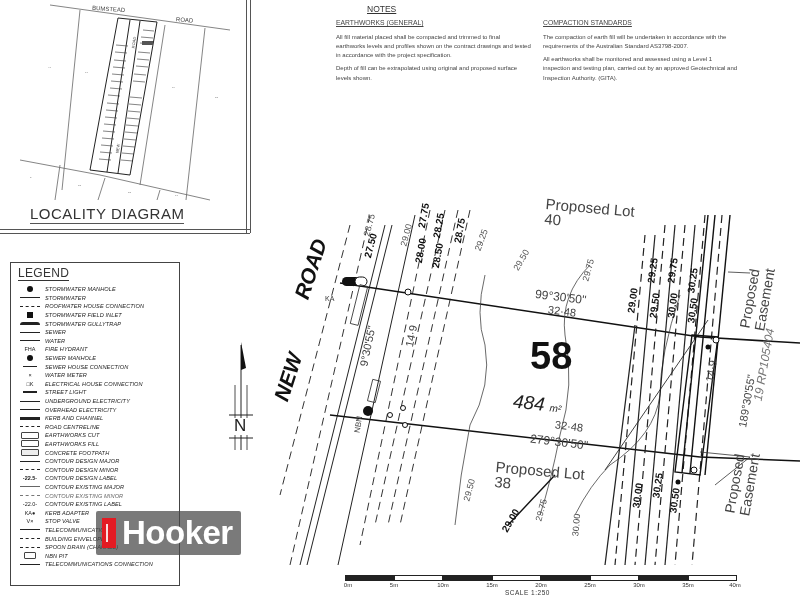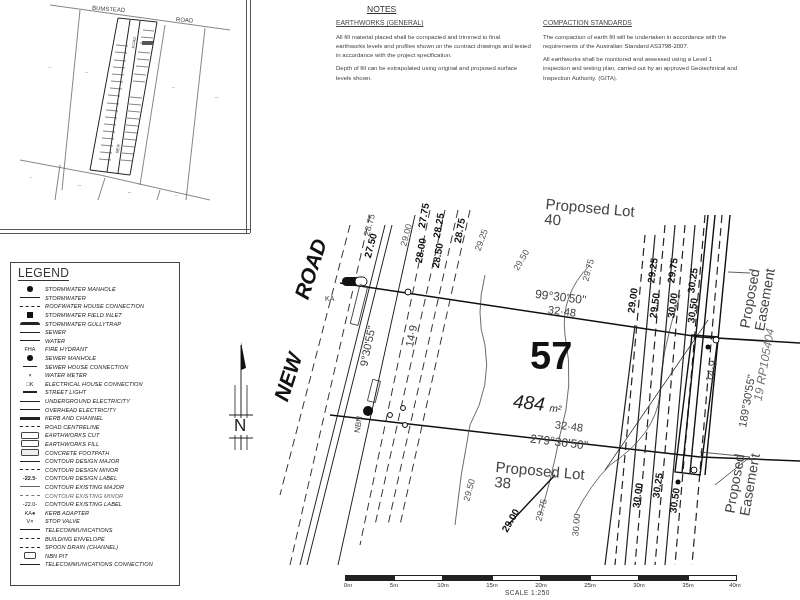--- a/index.html
+++ b/index.html
@@ -118,20 +118,21 @@
       <text x="30" y="178">2</text>
       <text x="78" y="186">52</text>
       <text x="128" y="193">22</text>
       <text x="175" y="196">17</text>
     </g>
   </svg>
   <span class="road-label" style="left:92px;top:6px;transform:rotate(4deg)">BUMSTEAD</span>
   <span class="road-label" style="left:176px;top:17px;transform:rotate(5deg)">ROAD</span>
   <span class="road-label" style="left:128px;top:40px;transform:rotate(-82deg);font-size:4px">ROAD</span>
   <span class="road-label" style="left:113px;top:146px;transform:rotate(-82deg);font-size:4px">NEW</span>
+  <div id="locality-title">LOCALITY DIAGRAM</div>
   <div class="frame-r"></div>
   <div class="frame-b"></div>
 </div>
 
 <div id="notes" class="abs">
   <h3>NOTES</h3>
   <div class="notes-col1">
     <h4>EARTHWORKS (GENERAL)</h4>
     <p>All fill material placed shall be compacted and trimmed to final earthworks levels and profiles shown on the contract drawings and tested in accordance with the project specification.</p>
     <p>Depth of fill can be extrapolated using original and proposed surface levels shown.</p>
@@ -416,21 +417,21 @@
     <circle cx="175" cy="230" r="2.5" fill="#fff" stroke="#111" stroke-width="1"></circle>
     <rect x="125" y="90" width="8" height="40" fill="none" stroke="#333" stroke-width="0.8" transform="rotate(14 129 110)"></rect>
     <rect x="140" y="185" width="8" height="22" fill="none" stroke="#333" stroke-width="0.8" transform="rotate(14 144 196)"></rect>
 
     <line x1="278" y1="330" x2="325" y2="280" stroke="#111" stroke-width="1.4"></line>
   </svg>
 
   <span class="abs" style="left:50px;top:62px;font-size:21px;font-weight:bold;font-style:italic;transform:rotate(-72deg);color:#111">ROAD</span>
   <span class="abs" style="left:34px;top:170px;font-size:21px;font-weight:bold;font-style:italic;transform:rotate(-72deg);color:#111">NEW</span>
 
-  <span class="abs" style="left:300px;top:140px;font-size:38px;font-weight:bold;color:#111">57</span>
+  <span class="abs" style="left:300px;top:140px;font-size:38px;font-weight:bold;color:#111">58</span>
   <span class="abs" style="left:283px;top:198px;font-size:19px;font-style:italic;color:#222;transform:rotate(6deg)"><span>484</span> <span style="font-size:10px">m²</span></span>
 
   <span class="abs" style="left:305px;top:95px;font-size:12px;color:#444;transform:rotate(7deg)">99°30'50"</span>
   <span class="abs" style="left:318px;top:110px;font-size:11px;color:#444;transform:rotate(7deg)">32·48</span>
   <span class="abs" style="left:325px;top:225px;font-size:11px;color:#444;transform:rotate(7deg)">32·48</span>
   <span class="abs" style="left:300px;top:240px;font-size:12px;color:#444;transform:rotate(7deg)">279°30'50"</span>
   <span class="abs" style="left:117px;top:145px;font-size:11px;color:#444;transform:rotate(-78deg)">9°30'55"</span>
   <span class="abs" style="left:170px;top:135px;font-size:11px;color:#444;transform:rotate(-78deg)">14·9</span>
   <span class="abs" style="left:470px;top:170px;font-size:11px;color:#444;transform:rotate(-80deg)">14·9</span>
   <span class="abs" style="left:490px;top:200px;font-size:11px;color:#444;transform:rotate(-80deg)">189°30'55"</span>
@@ -485,13 +486,17 @@
   <span class="scale-tick" style="left:147px">15m</span>
   <span class="scale-tick" style="left:196px">20m</span>
   <span class="scale-tick" style="left:245px">25m</span>
   <span class="scale-tick" style="left:294px">30m</span>
   <span class="scale-tick" style="left:343px">35m</span>
   <span class="scale-tick" style="left:390px">40m</span>
   <span id="scale-label">SCALE 1:250</span>
 </div>
 
 <div id="watermark" class="abs">
+  <div id="wm-box">
+    <div id="wm-logo"></div>
+    <span id="wm-brand">Hooker</span>
+  </div>
 </div>
 
 </body></html>

